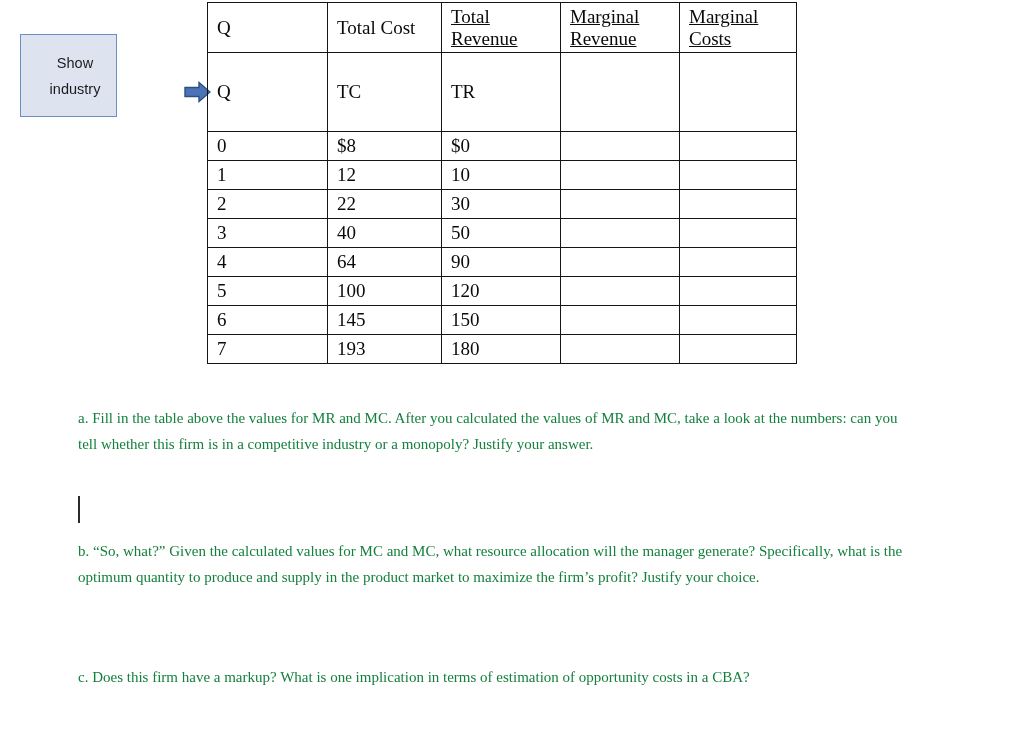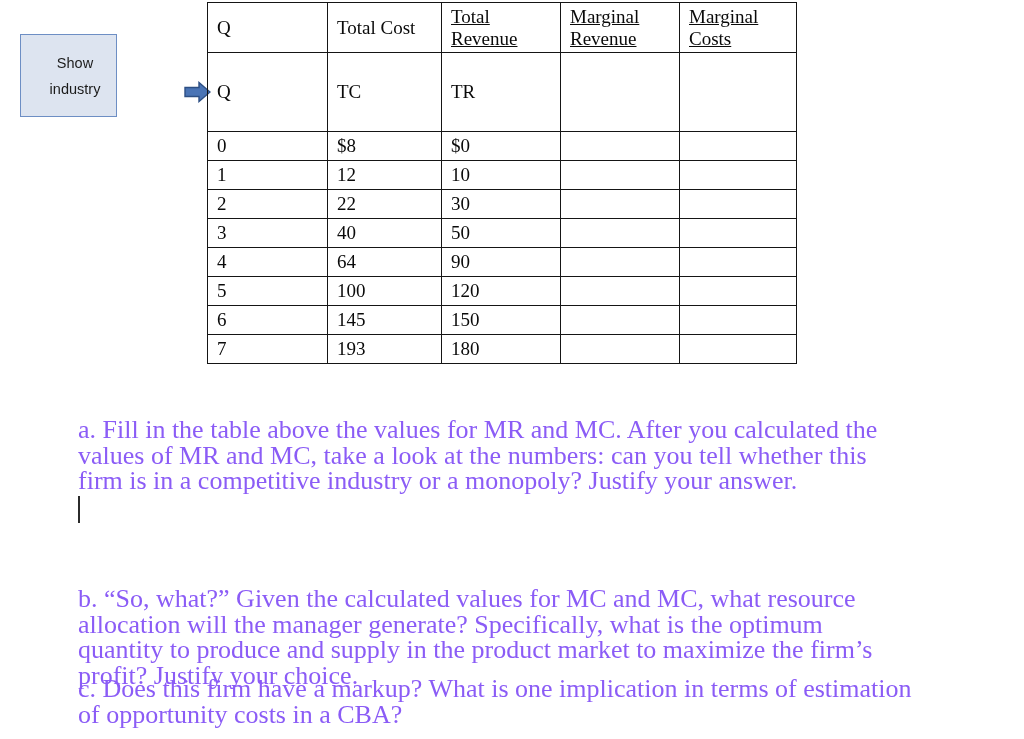--- a/index.html
+++ b/index.html
@@ -83,27 +83,27 @@
   .col-tr  { width: 119px; }
   .col-mr  { width: 119px; }
   .col-mc  { width: 117px; }
   .wrap-label { display: block; text-decoration: underline; }
 
   
   .question {
     position: absolute;
     left: 78px;
     width: 836px;
-    font-size: 26px;
+    font-size: 15px;
     line-height: 25.5px;
     text-align: left;
-    color: #8b5cf6;
+    color: #15803d;
   }
   #question-a { top: 391px; }
-  #question-b { top: 560px; }
+  #question-b { top: 524px; }
   #question-c { top: 650px; }
 
   
   #text-caret {
     position: absolute;
     left: 78px;
     top: 496px;
     width: 2px;
     height: 27px;
     background: #2b2b2b;

